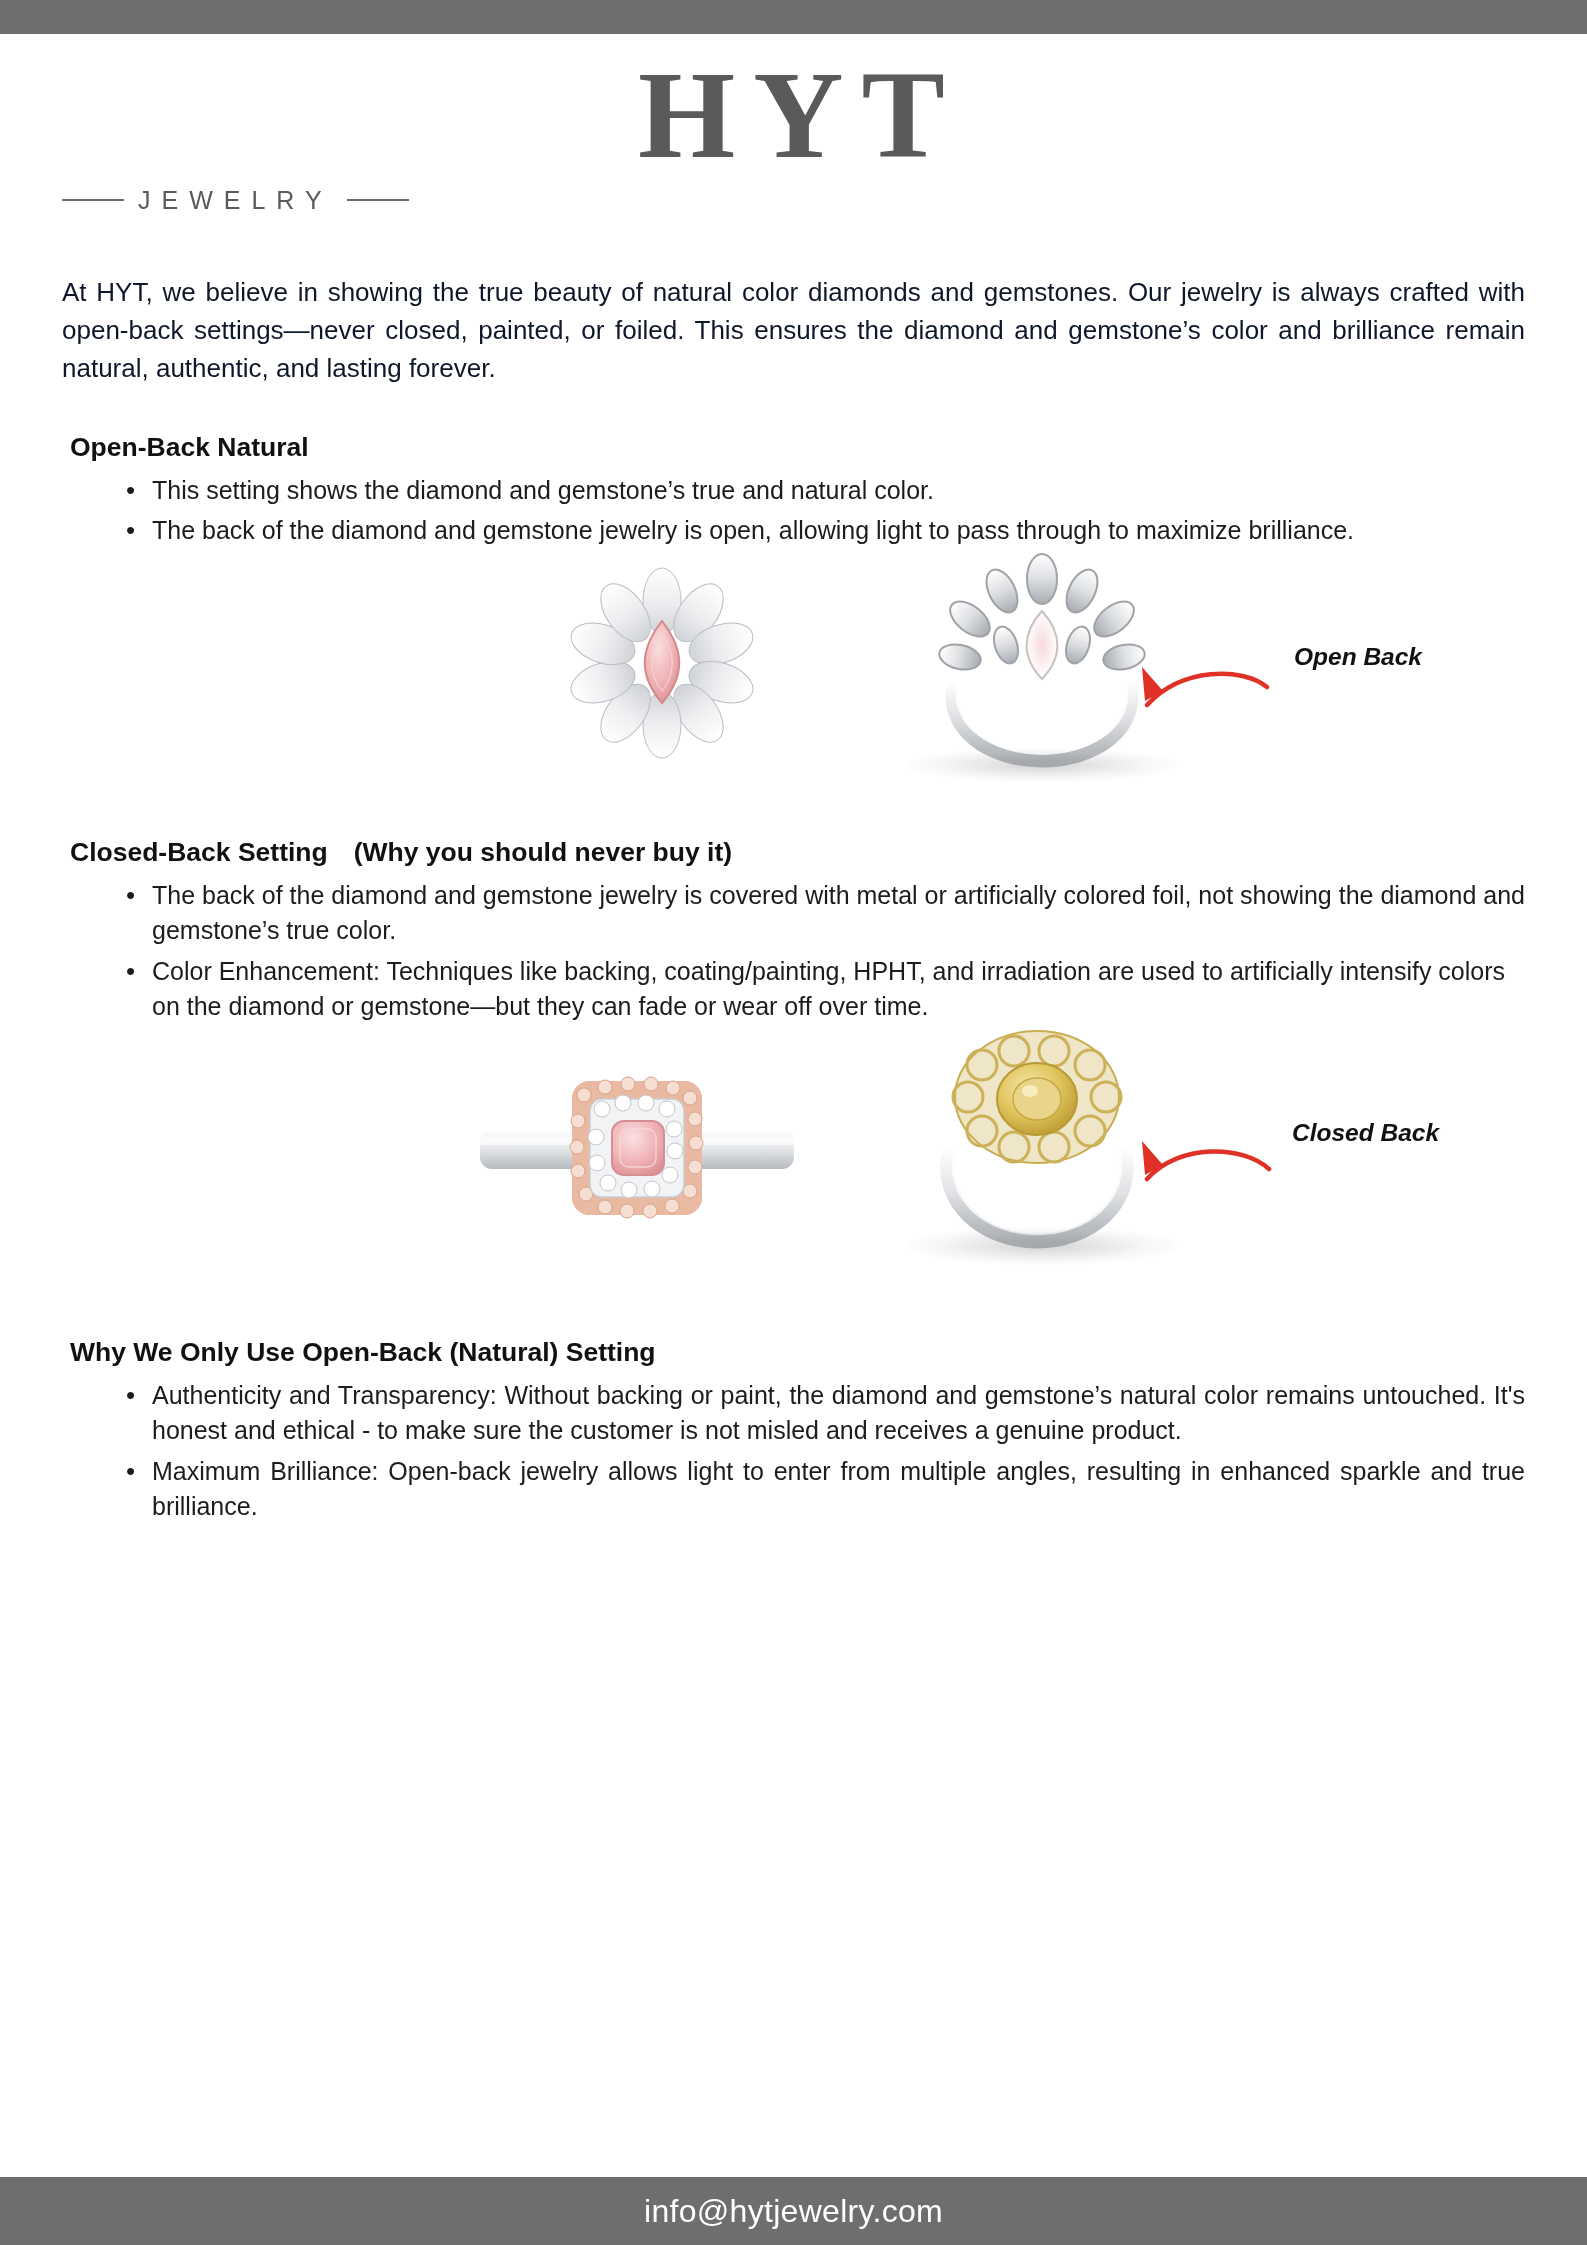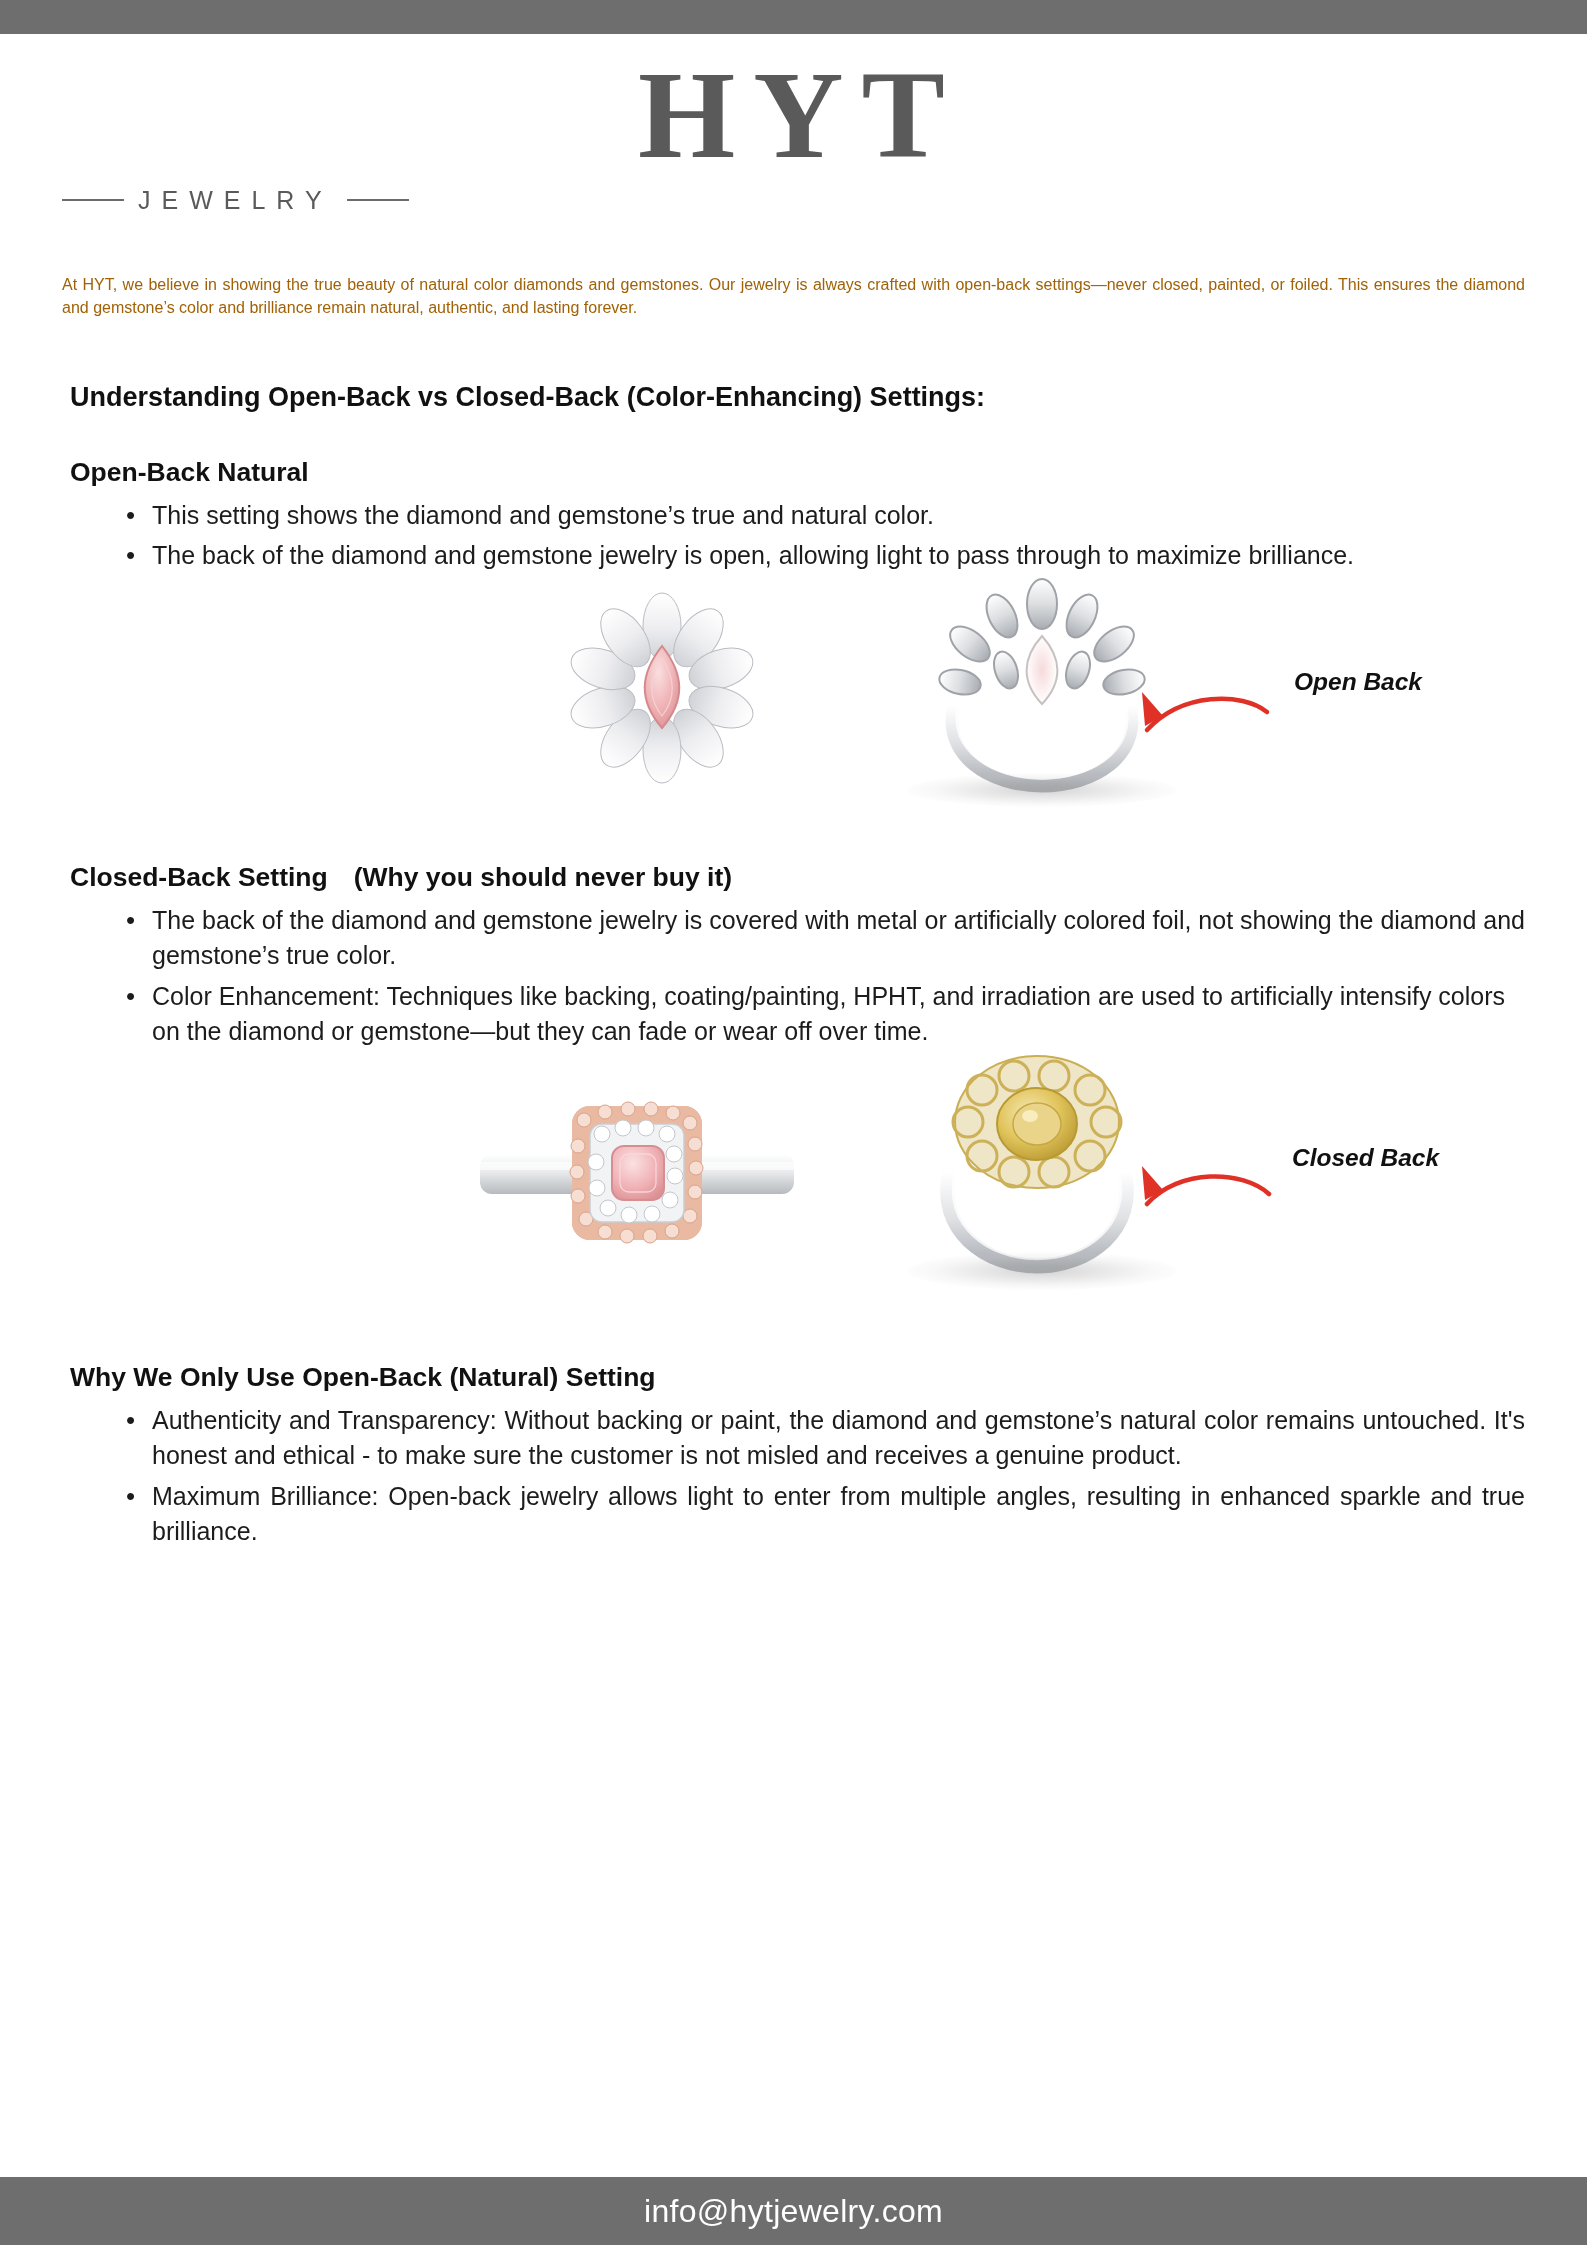--- a/index.html
+++ b/index.html
@@ -84,24 +84,24 @@
   .logo-sub .sub-text {
     font-family: "Liberation Sans", sans-serif;
     font-size: 25px;
     letter-spacing: 11px;
     color: #5a5a5a;
   }
 
   
   .intro {
     margin-top: 58px;
-    font-size: 16px;
+    font-size: 26px;
     line-height: 1.48;
     text-align: justify;
-    color: #a16207;
+    color: #0f172a;
   }
   h2.section-title {
     font-size: 27px;
     font-weight: 700;
     margin: 62px 0 0 8px;
     color: #111;
   }
   h3.sub-title {
     font-size: 26.5px;
     font-weight: 700;
@@ -177,21 +177,20 @@
       <div class="logo-wordmark">HYT</div>
       <div class="logo-sub">
         <span class="rule"></span>
         <span class="sub-text">JEWELRY</span>
         <span class="rule"></span>
       </div>
     </div>
 
     <p class="intro">At HYT, we believe in showing the true beauty of natural color diamonds and gemstones. Our jewelry is always crafted with open-back settings—never closed, painted, or foiled. This ensures the diamond and gemstone’s color and brilliance remain natural, authentic, and lasting forever.</p>
 
-    <h2 class="section-title">Understanding Open-Back vs Closed-Back (Color-Enhancing) Settings:</h2>
 
     <h3 class="sub-title">Open-Back Natural</h3>
     <ul class="bullets">
       <li>This setting shows the diamond and gemstone’s true and natural color.</li>
       <li class="justify">The back of the diamond and gemstone jewelry is open, allowing light to pass through to maximize brilliance.</li>
     </ul>
 
     <div class="figure-row">
 
       <div class="ring-img" style="left:470px; top:0px; width:260px; height:205px;">

